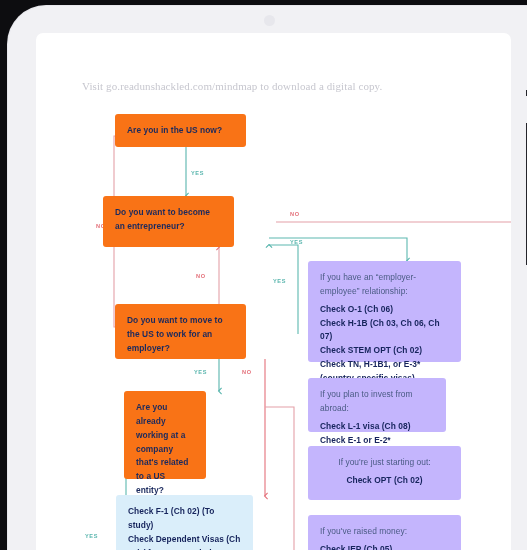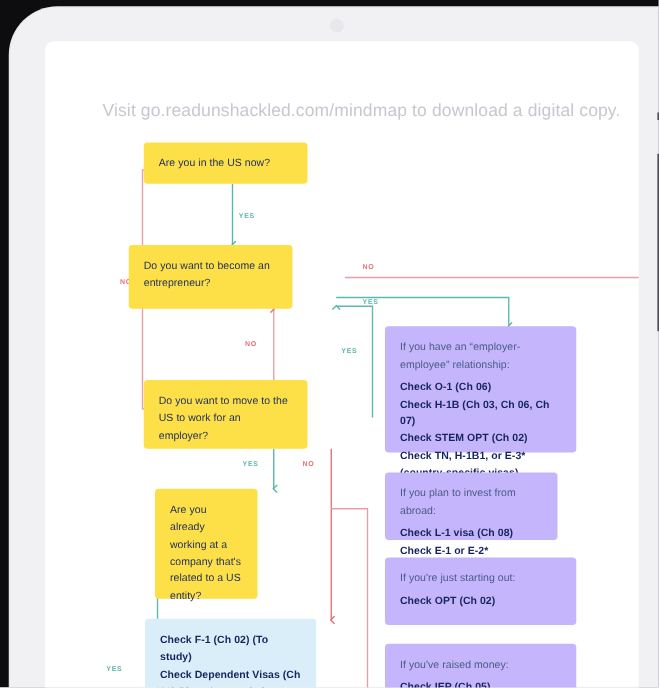--- a/index.html
+++ b/index.html
@@ -69,24 +69,25 @@
     height: 560px;
     background: #ffffff;
     border-radius: 7px;
     overflow: hidden;
   }
 
   #page-note {
     position: absolute;
     left: 46px;
     top: 47px;
-    font-size: 14px;
+    font-size: 11px;
     color: #c7c7cf;
     letter-spacing: 0.1px;
     white-space: nowrap;
+    font-family: Liberation Serif, serif;
   }
 
   
   #flow {
     position: absolute;
     left: 0;
     top: 0;
     width: 475px;
     height: 560px;
   }
@@ -95,21 +96,21 @@
     position: absolute;
     background: #e2f0fa;
     border-radius: 3px;
     box-sizing: border-box;
     padding: 10px 12px;
     color: #1b2a5e;
     font-size: 8.4px;
     line-height: 1.65;
     letter-spacing: 0.05px;
   }
-  .node.question { background: #fde047; }
+  .node.question { background: #f97316; font-weight: bold; }
   .node.result-blue {
     background: #c4b5fd;
   }
   .node.outcome {
     background: #daeefa;
     font-weight: bold;
   }
   .res-intro {
     display: block;
     color: #4a5b84;
@@ -228,21 +229,21 @@
         <span class="res-line">Check TN, H-1B1, or E-3*</span>
         <span class="res-line">(country-specific visas)</span>
       </div>
 
       <div class="node result-blue" style="left:272px; top:345px; width:138px; height:54px;">
         <span class="res-intro">If you plan to invest from abroad:</span>
         <span class="res-line">Check L-1 visa (Ch 08)</span>
         <span class="res-line">Check E-1 or E-2*</span>
       </div>
 
-      <div class="node result-blue" style="left:272px; top:413px; width:153px; height:54px;">
+      <div class="node result-blue" style="left:272px; top:413px; width:153px; height:54px;text-align:center;">
         <span class="res-intro">If you're just starting out:</span>
         <span class="res-line">Check OPT (Ch 02)</span>
       </div>
 
       <div class="node result-blue" style="left:272px; top:482px; width:153px; height:70px;">
         <span class="res-intro">If you've raised money:</span>
         <span class="res-line">Check IEP (Ch 05)</span>
 
       </div>
 

